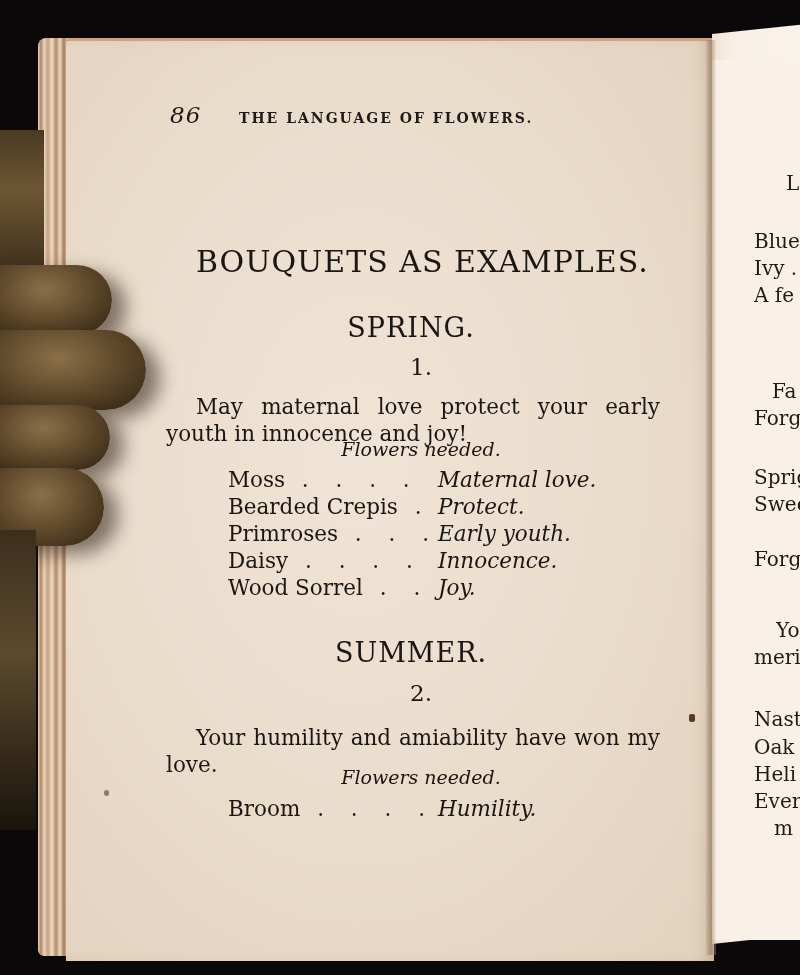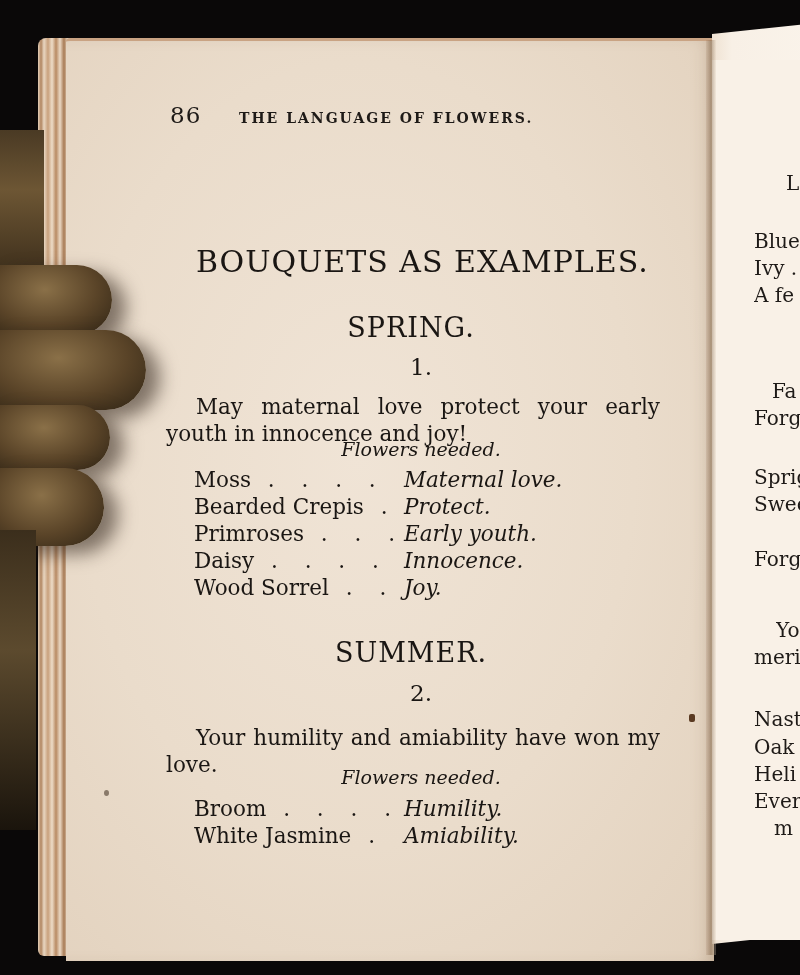--- a/index.html
+++ b/index.html
@@ -84,21 +84,21 @@
     
     .running-head {
       position: absolute;
       top: 102px;
       left: 170px;
       font-size: 21px;
       color: #1e1a17;
       letter-spacing: 1px;
       white-space: nowrap;
     }
-    .running-head .pg { font-size: 23px; margin-right: 30px; }
+    .running-head .pg { font-size: 23px; margin-right: 30px; font-style: italic; }
     .running-head .title { font-variant: small-caps; letter-spacing: 2px; font-size: 14px; font-weight: bold; }
 
     .h-main {
       position: absolute;
       top: 244px; left: 196px;
       width: 440px;
       font-size: 30px;
       color: #1a1613;
       text-align: center;
       letter-spacing: 1px;
@@ -142,21 +142,21 @@
       left: 194px;
       font-size: 21.5px;
       color: #1a1613;
     }
     .flower-row {
       display: flex;
       height: 27px;
       line-height: 27px;
       white-space: nowrap;
     }
-    .flower-name { width: 200px; overflow: hidden; }
+    .flower-name { width: 200px; overflow: hidden; margin-left: 34px; }
     .flower-name::after { content: " . . . . . . . . . . . ."; letter-spacing: 10px; }
     .flower-meaning { font-style: italic; padding-left: 10px; }
 
     .right-text {
       position: absolute;
       left: 754px;
       font-size: 20px;
       color: #1e1a17;
       white-space: nowrap;
       line-height: 26px;
@@ -225,24 +225,20 @@
   </div>
 
   <div class="h-season" style="top:637px">SUMMER.</div>
   <div class="num" style="top:680px">2.</div>
   <div class="sentence" style="top:712px">Your humility and amiability have won my love.</div>
   <div class="needed" style="top:766px">Flowers needed.</div>
   <div class="flower-list" style="top:795px">
     <div class="flower-row">
       <span class="flower-name">Broom</span>
       <span class="flower-meaning">Humility.</span>
-    </div>
-    <div class="flower-row">
-      <span class="flower-name">White Jasmine</span>
-      <span class="flower-meaning">Amiability.</span>
     </div>
   </div>
 
   <div class="right-text" style="top:170px; left:786px">L</div>
   <div class="right-text" style="top:228px">Blue</div>
   <div class="right-text" style="top:255px">Ivy .</div>
   <div class="right-text" style="top:282px">A fe</div>
   <div class="right-text" style="top:378px; left:772px">Fa</div>
   <div class="right-text" style="top:405px">Forg</div>
   <div class="right-text" style="top:464px">Sprig</div>

